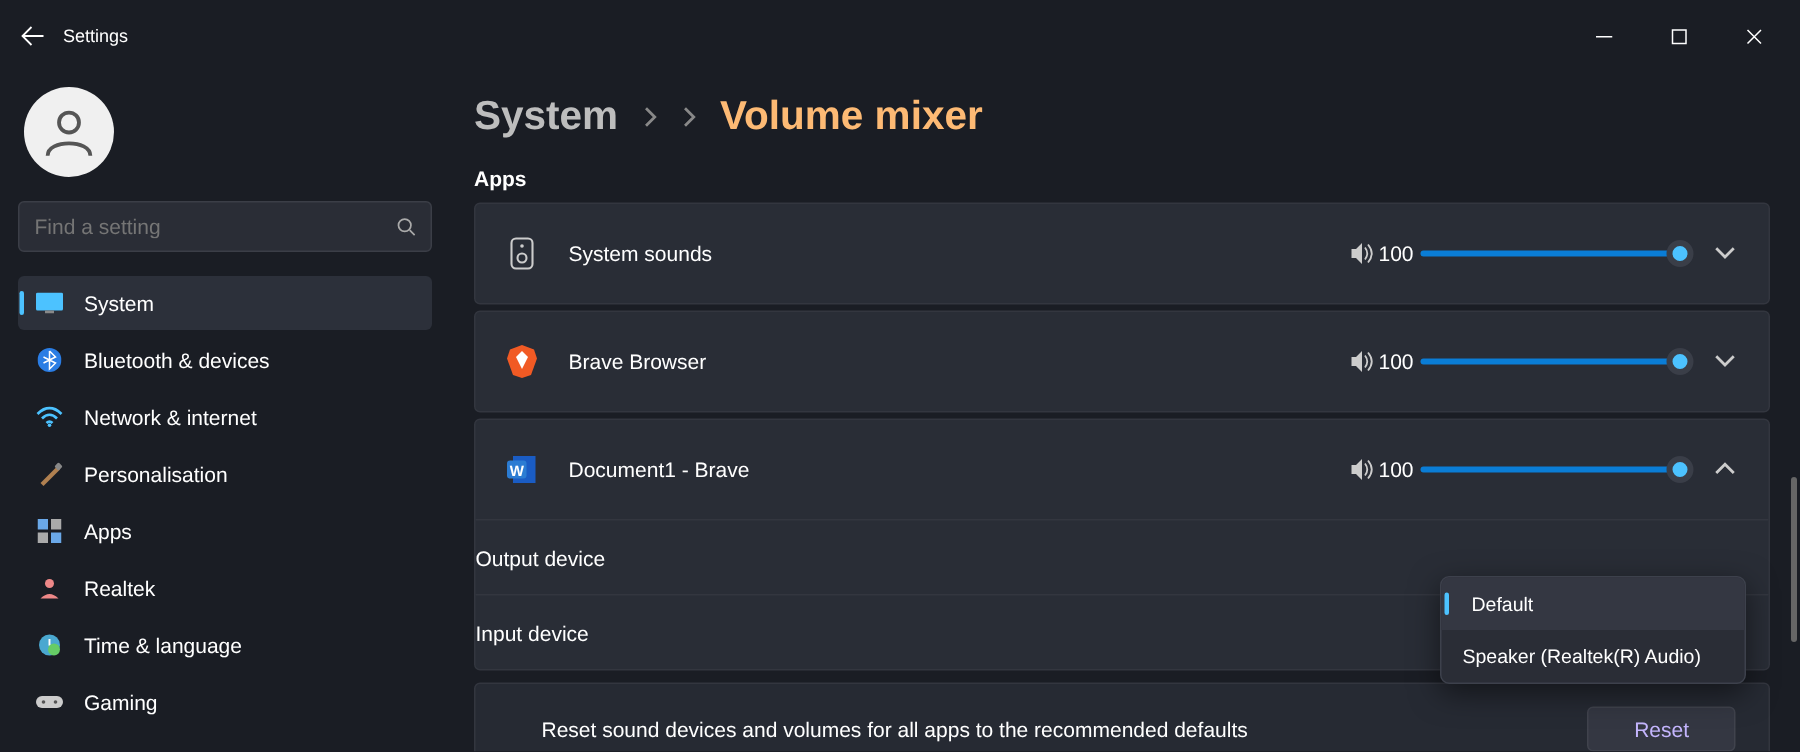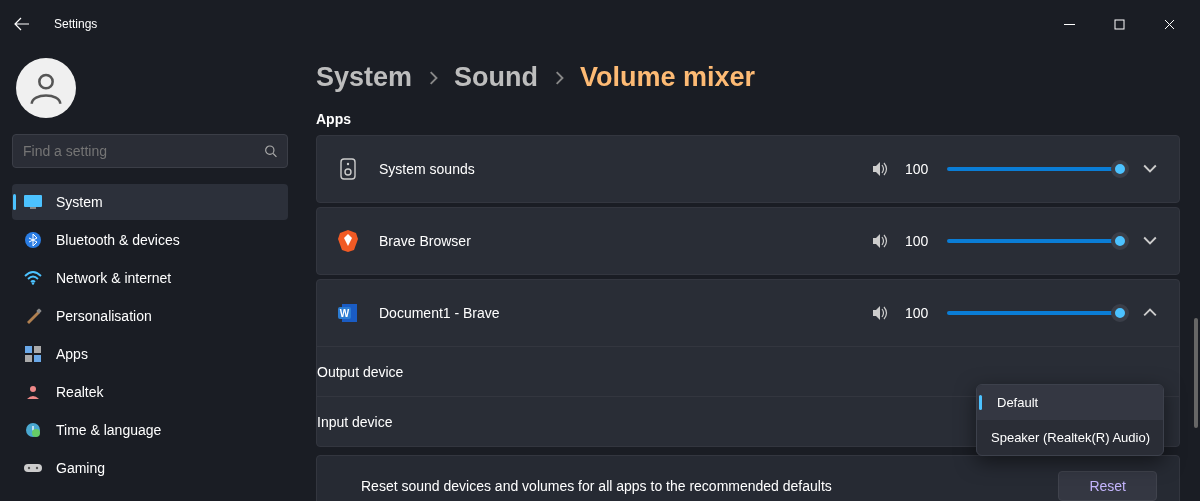--- a/index.html
+++ b/index.html
@@ -1,18 +1,18 @@
 <!DOCTYPE html>
 <html><head>
 <meta charset="utf-8">
 <style>
 * { margin: 0; padding: 0; box-sizing: border-box; }
 body { font-family: "Segoe UI", sans-serif; background: #1a1d24; color: #fff; width: 1200px; height: 501px; overflow: hidden; }
 .titlebar { height: 48px; display: flex; align-items: center; padding: 0 8px; justify-content: space-between; }
-.titlebar-left { display: flex; align-items: center; gap: 18px; }
+.titlebar-left { display: flex; align-items: center; gap: 6px; }
 .back-btn { width: 28px; height: 28px; display: flex; align-items: center; justify-content: center; cursor: pointer; color: #fff; }
 .title-text { font-size: 12px; color: #fff; }
 .window-controls { display: flex; gap: 4px; }
 .win-ctrl { width: 46px; height: 32px; display: flex; align-items: center; justify-content: center; cursor: pointer; color: #fff; }
 .layout { display: flex; height: calc(501px - 48px); }
 .sidebar { width: 300px; padding: 10px 12px 0 12px; display: flex; flex-direction: column; gap: 10px; }
 .avatar { width: 60px; height: 60px; border-radius: 50%; background: #f0f0f0; display: flex; align-items: center; justify-content: center; margin-left: 4px; margin-bottom: 6px; }
 .search { height: 34px; background: #2a2d36; border: 1px solid #3b3e47; border-radius: 4px; display: flex; align-items: center; padding: 0 10px; color: #bbb; font-size: 14px; justify-content: space-between; }
 .search input { background: transparent; border: none; outline: none; color: #fff; font-size: 14px; width: 100%; }
 .nav { display: flex; flex-direction: column; gap: 2px; margin-top: 6px; }
@@ -24,30 +24,30 @@
 .breadcrumb { display: flex; align-items: center; gap: 16px; margin-bottom: 18px; }
 .bc-item { font-size: 27px; color: #bdbdbd; font-weight: 600; cursor: pointer; }
 .bc-item.active { color: #fdba74; }
 .bc-sep { color: #888; width: 10px; height: 14px; }
 .section-label { font-size: 14px; font-weight: 600; color: #fff; margin-bottom: 8px; }
 .cards { display: flex; flex-direction: column; gap: 4px; }
 .card { background: #292d36; border: 1px solid #33363f; border-radius: 4px; }
 .card-row { height: 66px; display: flex; align-items: center; padding: 0 22px 0 18px; }
 .card-ico { width: 26px; display: flex; align-items: center; justify-content: center; }
 .card-label { font-size: 14px; margin-left: 18px; flex: 0 0 auto; }
-.vol-group { margin-left: auto; display: flex; align-items: center; gap: 16px; }
+.vol-group { margin-left: auto; display: flex; align-items: center; gap: 2px; }
 .vol-ico { width: 18px; height: 18px; color: #ddd; }
 .vol-val { font-size: 14px; width: 26px; }
 .slider { width: 180px; height: 4px; background: #0a7dd6; border-radius: 2px; position: relative; }
 .slider-thumb { position: absolute; right: -2px; top: -7px; width: 18px; height: 18px; border-radius: 50%; background: #4cc2ff; border: 4px solid #3a3e48; }
 .chev { width: 14px; height: 14px; color: #ccc; margin-left: 16px; cursor: pointer; }
 .subrow { height: 50px; display: flex; align-items: center; padding-right: 22px; border-top: 1px solid #33363f; font-size: 14px; }
 .reset-row { height: 62px; display: flex; align-items: center; padding: 0 22px 0 44px; font-size: 14px; border: 1px solid #33363f; border-radius: 4px; background: #262a33; margin-top: 4px; justify-content: space-between; }
 .reset-btn { background: #343742; border: 1px solid #40434d; border-radius: 4px; padding: 6px 30px; font-size: 14px; color: #c4b5fd; cursor: pointer; }
-.dropdown { position: absolute; right: 36px; top: 336px; background: #2a2d36; border: 1px solid #3d414c; border-radius: 6px; box-shadow: 0 6px 20px rgba(0,0,0,0.5); width: 188px; overflow: hidden; z-index: 10; }
+.dropdown { position: absolute; right: 36px; top: 336px; background: #2a2d36; border: 1px solid #3d414c; border-radius: 6px; box-shadow: 0 6px 20px rgba(0,0,0,0.5); width: 204px; overflow: hidden; z-index: 10; }
 .dd-item { padding: 10px 14px; font-size: 13px; cursor: pointer; position: relative; white-space: nowrap; }
 .dd-item.selected { background: #343742; }
 .dd-item.selected::before { content: ""; position: absolute; left: 2px; top: 10px; bottom: 10px; width: 3px; background: #4cc2ff; border-radius: 2px; }
 .dd-item.selected span { margin-left: 6px; }
 .scroll-ind { position: absolute; right: 2px; top: 270px; width: 4px; height: 110px; background: #666; border-radius: 2px; }
 </style>
 </head>
 <body>
 
 <div class="titlebar">
@@ -172,21 +172,20 @@
       </div>
     </div>
   </div>
 
   <div class="main">
     <div class="breadcrumb">
       <span class="bc-item">System</span>
       <svg class="bc-sep" viewBox="0 0 8 12">
           <path d="M2 1 L7 6 L2 11" stroke="#888" stroke-width="1.6" fill="none"></path>
         </svg>
-      <span class="bc-item">Sound</span>
       <svg class="bc-sep" viewBox="0 0 8 12">
           <path d="M2 1 L7 6 L2 11" stroke="#888" stroke-width="1.6" fill="none"></path>
         </svg>
       <span class="bc-item active">Volume mixer</span>
     </div>
     <div class="section-label">Apps</div>
     <div class="cards">
       <div class="card">
         <div class="card-row">
           <span class="card-ico">

